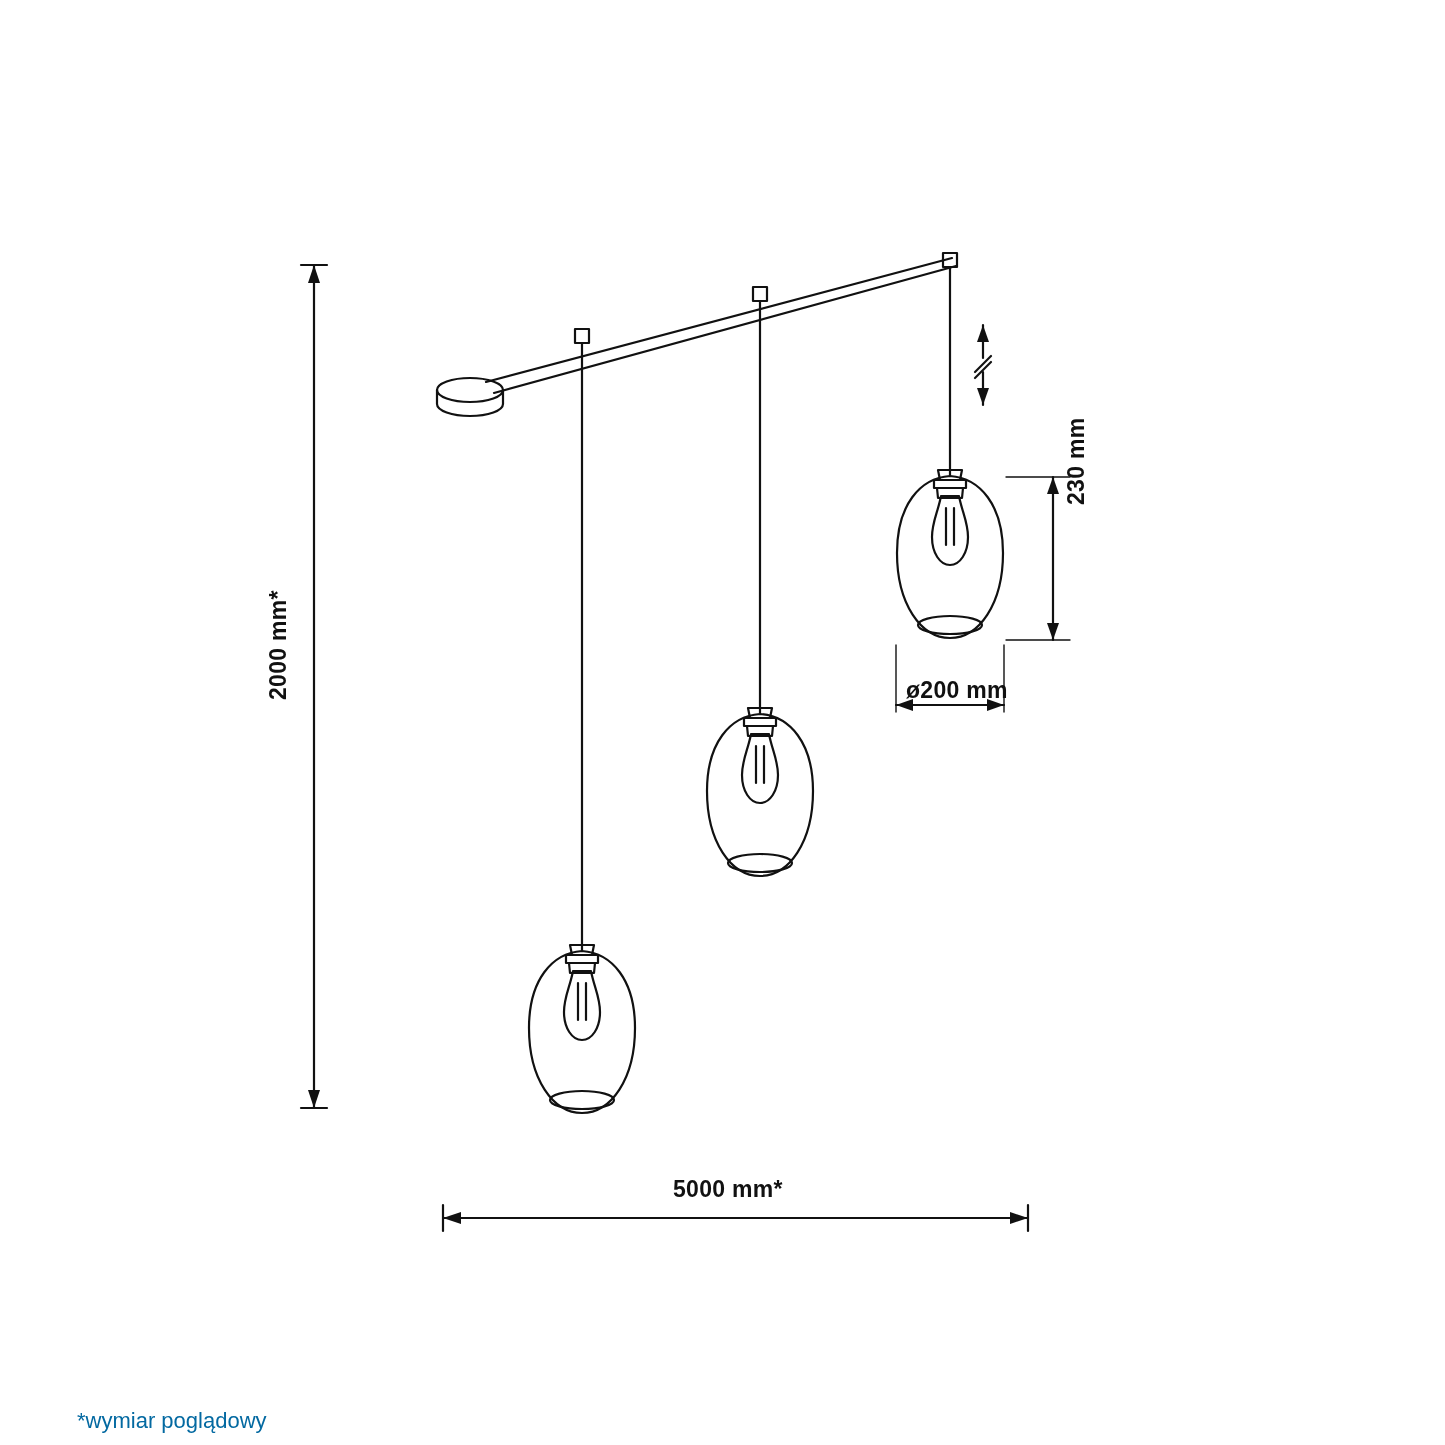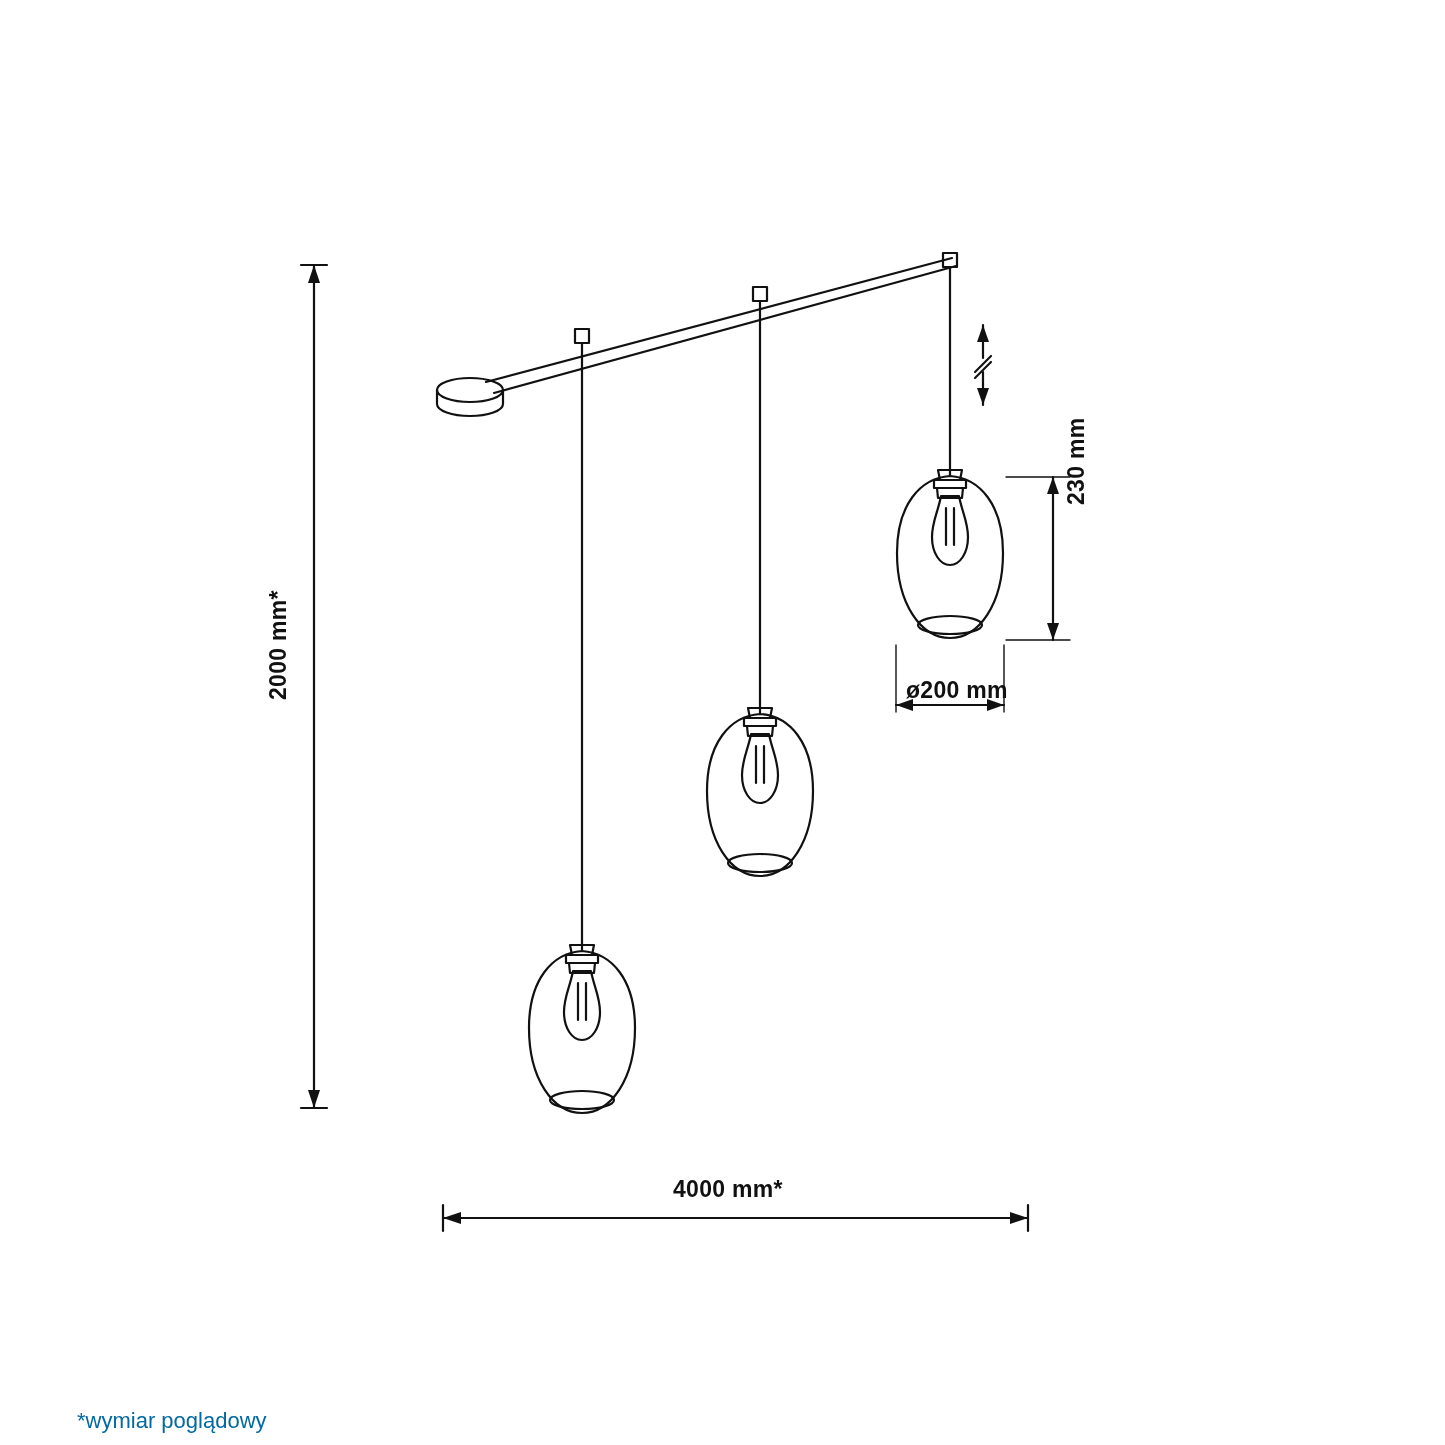--- a/index.html
+++ b/index.html
@@ -198,17 +198,17 @@
 
     </g>
   </svg>
 
   <div class="dim-text" id="height-label">2000 mm*</div>
 
   <div class="dim-text" id="shade-height-label">230 mm</div>
 
   <div class="dim-text" id="diameter-label">ø200 mm</div>
 
-  <div class="dim-text" id="width-label">4000 mm*</div>
+  <div class="dim-text" id="width-label">5000 mm*</div>
 
   <div id="footnote">*wymiar poglądowy</div>
 
 </div>
 
 </body></html>

